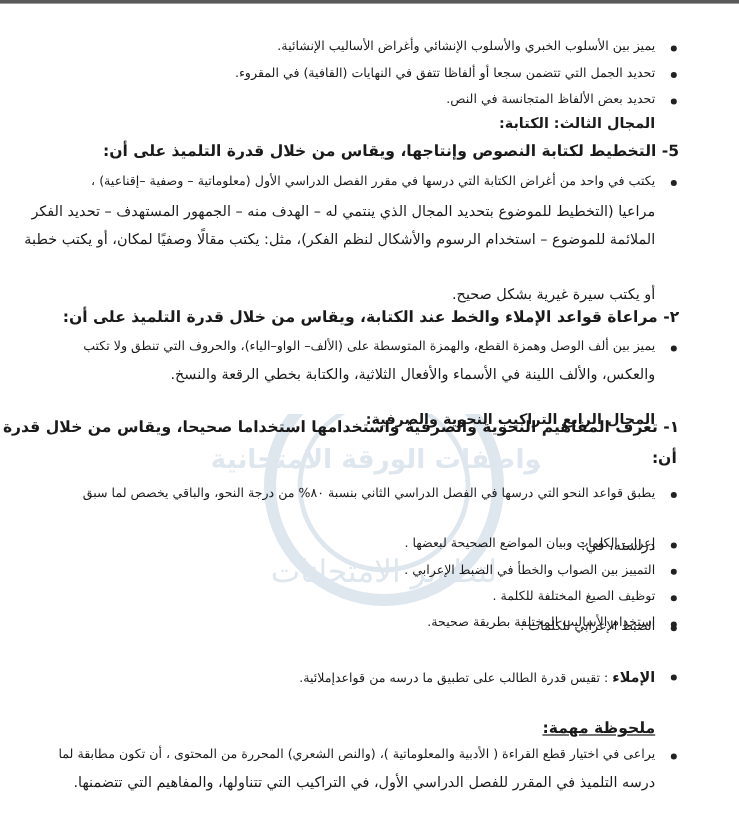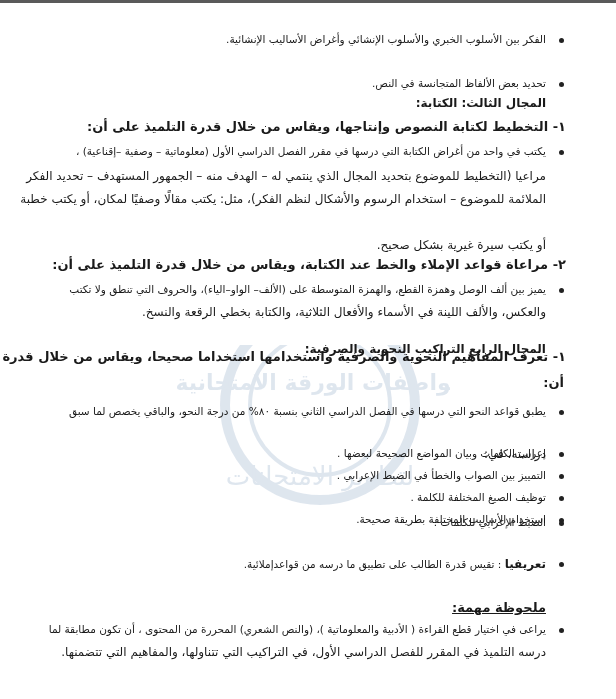--- a/index.html
+++ b/index.html
@@ -35,29 +35,33 @@
   <circle cx="150" cy="60" r="95" fill="none" stroke="#6e8fb5" stroke-width="10"></circle>
   <circle cx="150" cy="60" r="70" fill="none" stroke="#6e8fb5" stroke-width="4"></circle>
   <text x="150" y="45" text-anchor="middle" font-size="22" fill="#6e8fb5" font-family="DejaVu Sans, sans-serif" font-weight="bold">مواصفات الورقة الامتحانية</text>
   <text x="150" y="140" text-anchor="middle" font-size="26" fill="#6e8fb5" font-family="DejaVu Sans, sans-serif">لتطوير الامتحانات</text>
 </svg>
 
 <div class="page">
 
   <div class="line bullet-item" style="top:33px; width:616px; height:16px;">
     <span class="dot"></span>
-    <span class="txt">الفكر بين الأسلوب الخبري والأسلوب الإنشائي وأغراض الأساليب الإنشائية.</span>
+    <span class="txt">يميز بين الأسلوب الخبري والأسلوب الإنشائي وأغراض الأساليب الإنشائية.</span>
+  </div>
+  <div class="line bullet-item" style="top:55px; width:616px; height:16px;">
+    <span class="dot"></span>
+    <span class="txt">تحديد الجمل التي تتضمن سجعا أو ألفاظا تتفق في النهايات (القافية) في المقروء.</span>
   </div>
   <div class="line bullet-item" style="top:77px; width:616px; height:16px;padding-left:24px;">
     <span class="dot"></span>
     <span class="txt">تحديد بعض الألفاظ المتجانسة في النص.</span>
   </div>
 
   <div class="heading" style="top:96px;">المجال الثالث: الكتابة:</div>
-  <div class="num-heading" style="top:119px;">١- التخطيط لكتابة النصوص وإنتاجها، ويقاس من خلال قدرة التلميذ على أن:</div>
+  <div class="num-heading" style="top:119px;">5- التخطيط لكتابة النصوص وإنتاجها، ويقاس من خلال قدرة التلميذ على أن:</div>
 
   <div class="line bullet-item" style="top:145px; width:616px; height:16px;">
     <span class="dot"></span>
     <span class="txt">يكتب في واحد من أغراض الكتابة التي درسها في مقرر الفصل الدراسي الأول (معلوماتية – وصفية –إقناعية) ،</span>
   </div>
   <div class="cont" style="top:169px;">مراعيا (التخطيط للموضوع بتحديد المجال الذي ينتمي له – الهدف منه – الجمهور المستهدف – تحديد الفكر</div>
   <div class="cont" style="top:192px;margin-left:24px;">الملائمة للموضوع – استخدام الرسوم والأشكال لنظم الفكر)، مثل: يكتب مقالًا وصفيًا لمكان، أو يكتب خطبة</div>
   <div class="cont" style="top:238px;">أو يكتب سيرة غيرية بشكل صحيح.</div>
 
   <div class="num-heading" style="top:257px;">٢- مراعاة قواعد الإملاء والخط عند الكتابة، ويقاس من خلال قدرة التلميذ على أن:</div>
@@ -92,21 +96,21 @@
   <div class="line bullet-item" style="top:513px; width:616px; height:16px;">
     <span class="dot"></span>
     <span class="txt">استخدام الأساليب المختلفة بطريقة صحيحة.</span>
   </div>
   <div class="line bullet-item" style="top:516px; width:616px; height:16px;">
     <span class="dot"></span>
     <span class="txt">الضبط الإعرابي للكلمات .</span>
   </div>
   <div class="line bullet-item" style="top:557px; width:616px; height:16px;">
     <span class="dot"></span>
-    <span class="txt"><span class="bold-inline">تعريفيا</span><span> :  تقيس قدرة الطالب على تطبيق ما درسه من قواعدإملائية.</span></span>
+    <span class="txt"><span class="bold-inline">الإملاء</span><span> :  تقيس قدرة الطالب على تطبيق ما درسه من قواعدإملائية.</span></span>
   </div>
 
   <div class="note-heading" style="top:600px;">ملحوظة مهمة:</div>
   <div class="line bullet-item" style="top:623px; width:616px; height:16px;">
     <span class="dot"></span>
     <span class="txt">يراعى في اختيار قطع القراءة ( الأدبية والمعلوماتية )، (والنص الشعري) المحررة من المحتوى ، أن تكون مطابقة لما</span>
   </div>
   <div class="cont" style="top:645px;">درسه التلميذ في المقرر للفصل الدراسي الأول، في التراكيب التي تتناولها، والمفاهيم التي تتضمنها.</div>
 
 </div>

